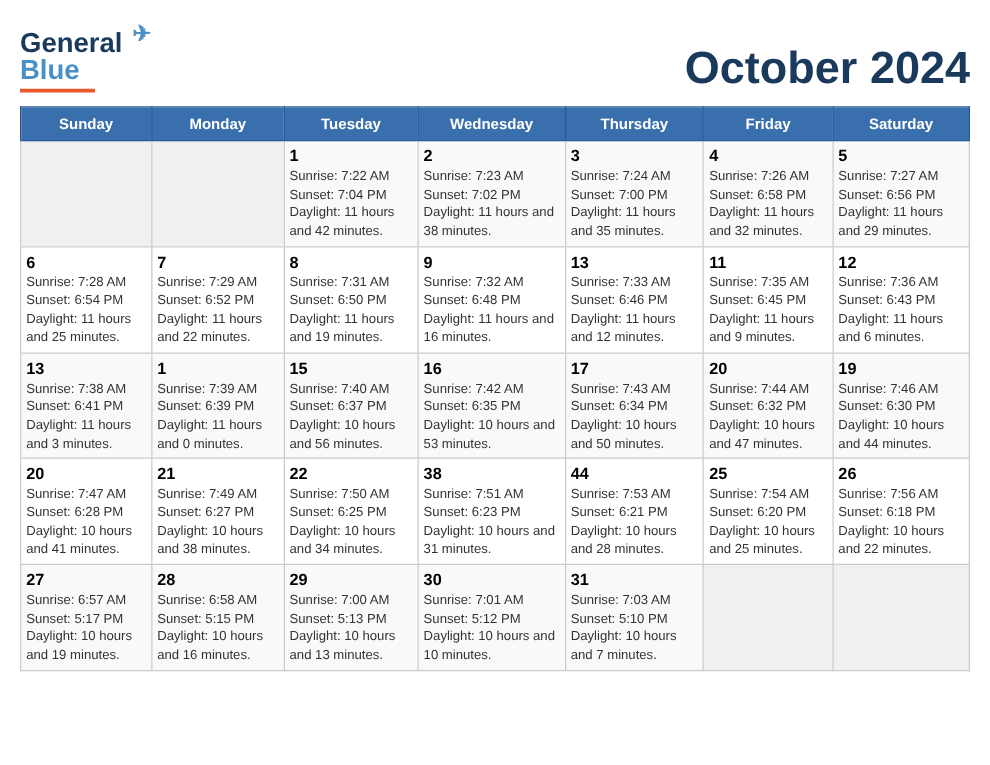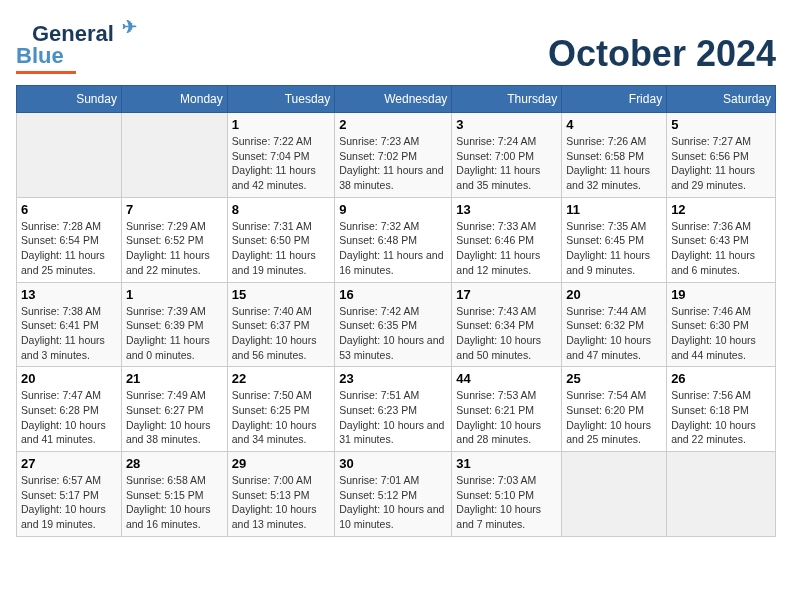--- a/index.html
+++ b/index.html
@@ -44,23 +44,23 @@
       width: 100%;
       border-collapse: collapse;
       font-size: 11px;
     }
     thead tr {
       background: #3a6fad;
       color: #fff;
     }
     thead th {
       padding: 6px 4px;
-      text-align: right;
+      text-align: center;
       font-size: 12px;
-      font-weight: normal;
+      font-weight: bold;
       border: 1px solid #2a5a9a;
     }
     tbody tr {
       vertical-align: top;
     }
     tbody td {
       border: 1px solid #ccc;
       padding: 4px;
       min-height: 80px;
       height: 80px;
@@ -85,21 +85,21 @@
     .empty-cell {
       background: #f0f0f0 !important;
     }
   </style>
 </head>
 <body>
 
 <div class="header">
   <div class="logo">
     <div style="display:flex;align-items:center;gap:4px;">
-      <div style="font-size:22px;font-weight:bold;color:#1a3a5c;margin-left:16px;">
+      <div style="font-size:22px;font-weight:bold;color:#1a3a5c;">
         <span style="color:#1a3a5c;">General</span>
         <span style="color:#4a90c4; font-size:18px; vertical-align:super; margin-left:2px;">✈</span>
       </div>
     </div>
     <div style="font-size:22px;font-weight:bold;color:#4a90c4;margin-top:-4px;">Blue</div>
     <div class="logo-underline"></div>
   </div>
   <div class="title-section">
     <div class="month-title">October 2024</div>
   </div>
@@ -209,21 +209,21 @@
         </td>
         <td>
           <span class="day-num">21</span>
 <div class="day-detail">Sunrise: 7:49 AM<br>Sunset: 6:27 PM<br>Daylight: 10 hours and 38 minutes.</div>
         </td>
         <td>
           <span class="day-num">22</span>
 <div class="day-detail">Sunrise: 7:50 AM<br>Sunset: 6:25 PM<br>Daylight: 10 hours and 34 minutes.</div>
         </td>
         <td>
-          <span class="day-num">23</span>
+          <span class="day-num">38</span>
 <div class="day-detail">Sunrise: 7:51 AM<br>Sunset: 6:23 PM<br>Daylight: 10 hours and 31 minutes.</div>
         </td>
         <td>
           <span class="day-num">44</span>
 <div class="day-detail">Sunrise: 7:53 AM<br>Sunset: 6:21 PM<br>Daylight: 10 hours and 28 minutes.</div>
         </td>
         <td>
           <span class="day-num">25</span>
 <div class="day-detail">Sunrise: 7:54 AM<br>Sunset: 6:20 PM<br>Daylight: 10 hours and 25 minutes.</div>
         </td>

